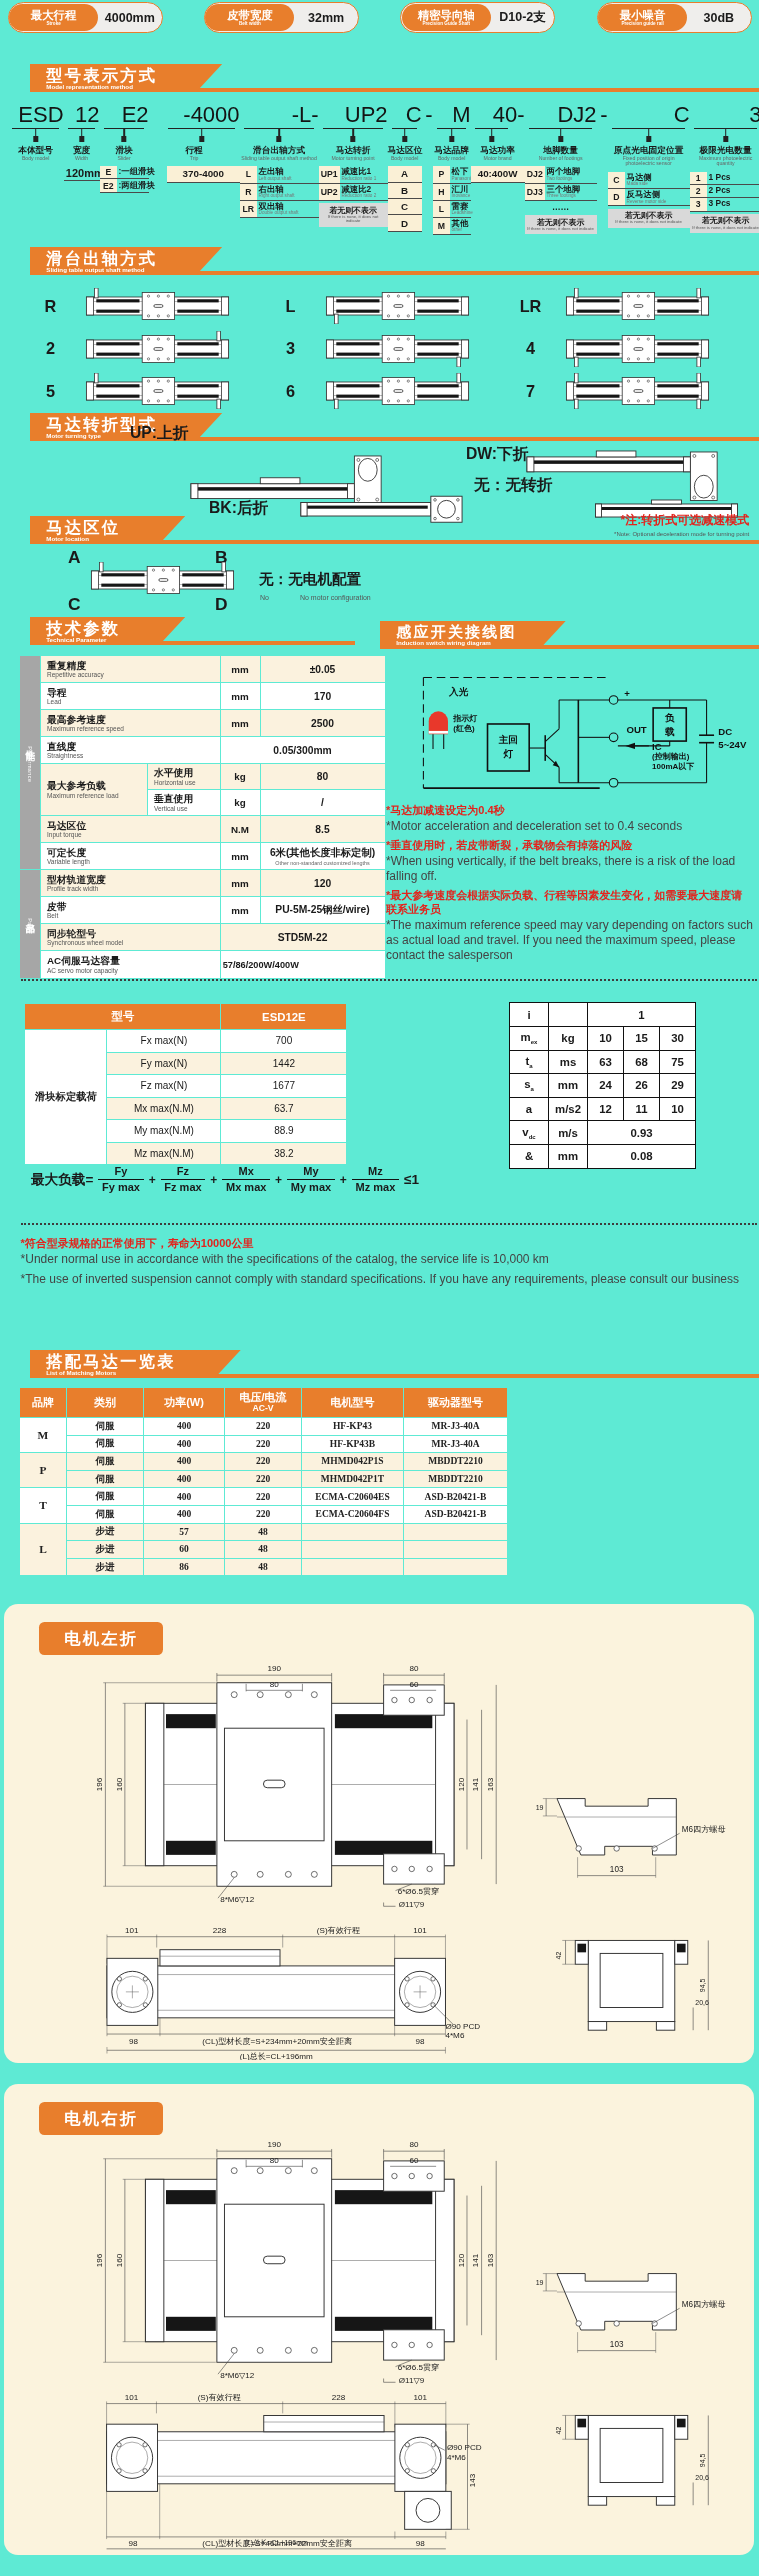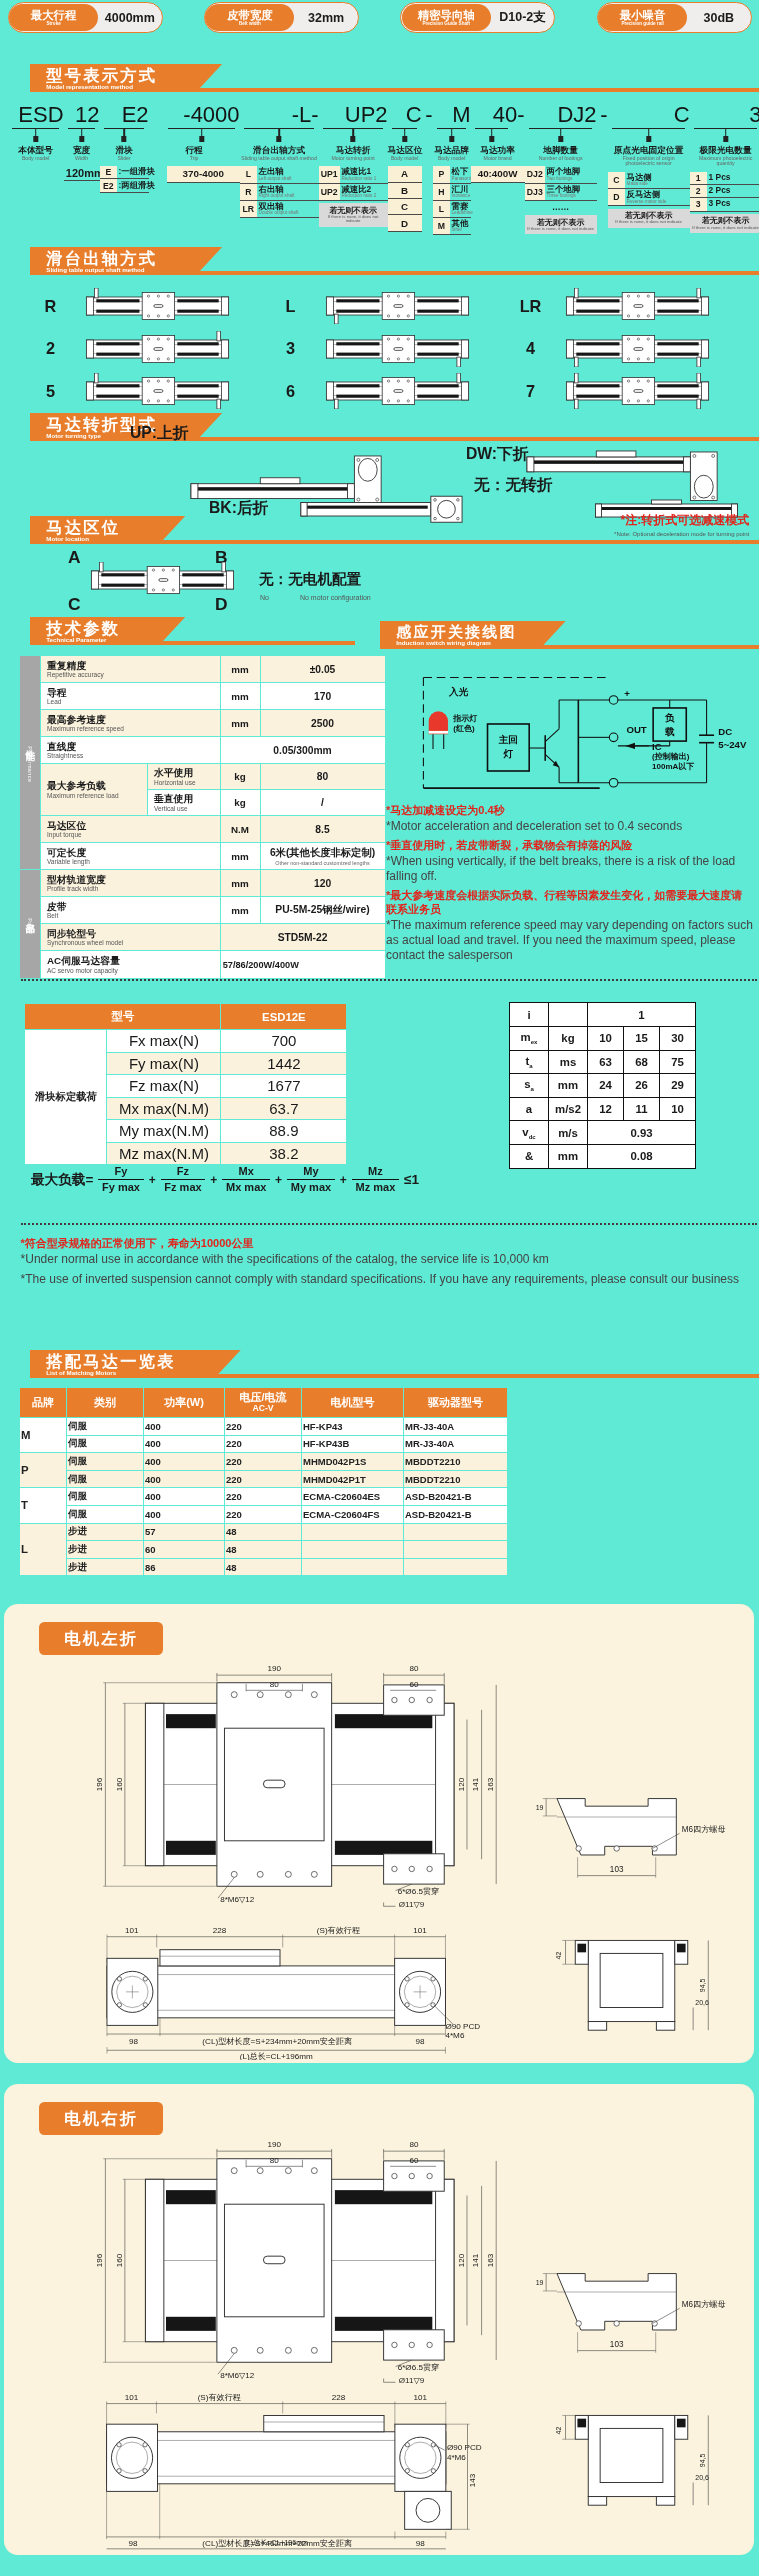--- a/index.html
+++ b/index.html
@@ -73,21 +73,21 @@
   tr.cr td.side,tr.wh td.side{background:#a6a6a6;}
   
   .wnotes{position:absolute;left:386px;top:804px;width:367px;}
   .wnote b{display:block;font-size:11px;color:#e2241d;font-weight:bold;line-height:1.25;}
   .wnote i{display:block;font-style:normal;font-size:12px;color:#444;line-height:1.25;margin:1.1px 0 5.4px;}
   .dotsep{position:absolute;left:20.6px;right:2.2px;border-top:2.4px dotted #3c3c3c;}
   
   .load-wrap{position:absolute;left:24.4px;top:1003px;}
   .load-wrap table{width:321px;table-layout:fixed;}
   .load-wrap th{background:#e87e2c;color:#fff;font-size:11.4px;font-weight:bold;height:23px;}
-  .load-wrap td{text-align:center;height:19.5px;font-size:15px;}
+  .load-wrap td{text-align:center;height:19.5px;font-size:10px;}
   .load-wrap td.lbl{background:#fff;font-size:10.3px;font-weight:bold;}
   .load-wrap tr.wh td{background:#fff;}
   .load-wrap tr.cr td{background:#fbf2de;}
   .load-wrap tr td.lbl{background:#fff;}
   
   .spec-wrap{position:absolute;left:509px;top:1002px;}
   .spec-wrap table{border-collapse:collapse;width:187px;table-layout:fixed;border:1.6px solid #111;}
   .spec-wrap td{border:1.4px solid #111;text-align:center;height:20.6px;font-size:11.4px;font-weight:600;background:#fff;}
   .spec-wrap td sub{font-size:6px;}
   
@@ -97,21 +97,21 @@
   .fr{display:inline-flex;flex-direction:column;align-items:center;line-height:1;font-weight:bold;}
   .fr .n{font-size:11px;padding:0 3.8px 2.2px;}
   .fr .d{font-size:11px;border-top:1.4px solid #111;padding:2.2px 3.8px 0;}
   
   .tqnotes{position:absolute;left:20.6px;top:1237px;width:727px;}
   
   .mt-wrap{position:absolute;left:19px;top:1387px;}
   .mt-wrap table{width:481px;table-layout:fixed;}
   .mt-wrap th{background:#e87e2c;color:#fff;font-size:11px;font-weight:bold;height:27px;line-height:1.05;}
   .mt-wrap th i{display:block;font-style:normal;font-size:8.7px;font-weight:bold;}
-  .mt-wrap td{text-align:left;height:14.6px;font-size:9.5px;font-weight:600;color:#222;}
+  .mt-wrap td{text-align:center;height:14.6px;font-size:9.5px;font-weight:600;color:#222;font-family:Liberation Serif, serif;}
   .mt-wrap td.brand{font-size:11.4px;font-weight:bold;}
   .mt-wrap tr.gwh td{background:#fff;}
   .mt-wrap tr.gcr td{background:#fbf2de;}
   
   .panel{position:absolute;left:4.3px;width:750px;background:#fbf3dd;border-radius:14px;}
   .panel-title{position:absolute;left:35px;top:18.4px;background:#e87e2c;color:#fff;font-size:16.3px;font-weight:bold;letter-spacing:2.2px;padding:5.4px 25px;border-radius:5.4px;}
   
   .dwg{position:absolute;}
   .ln{stroke:#333;stroke-width:1.8;fill:none;}
   .lnf{stroke:#333;stroke-width:1.8;fill:#fff;}

